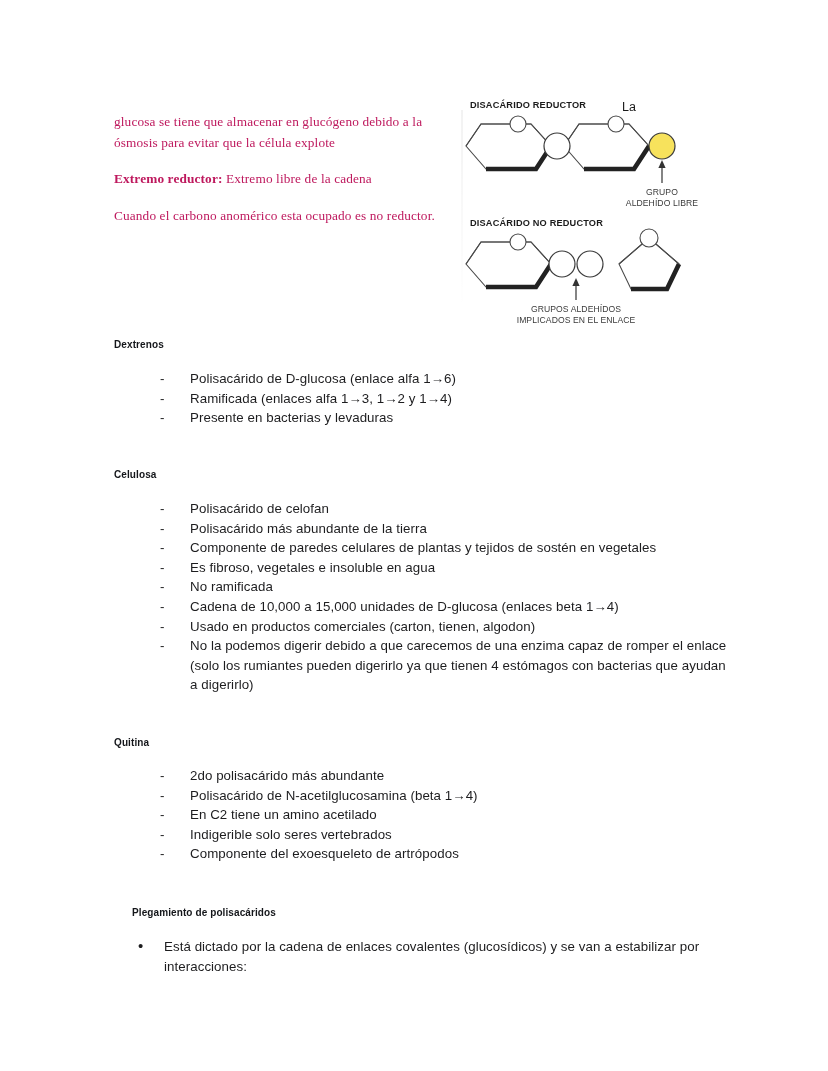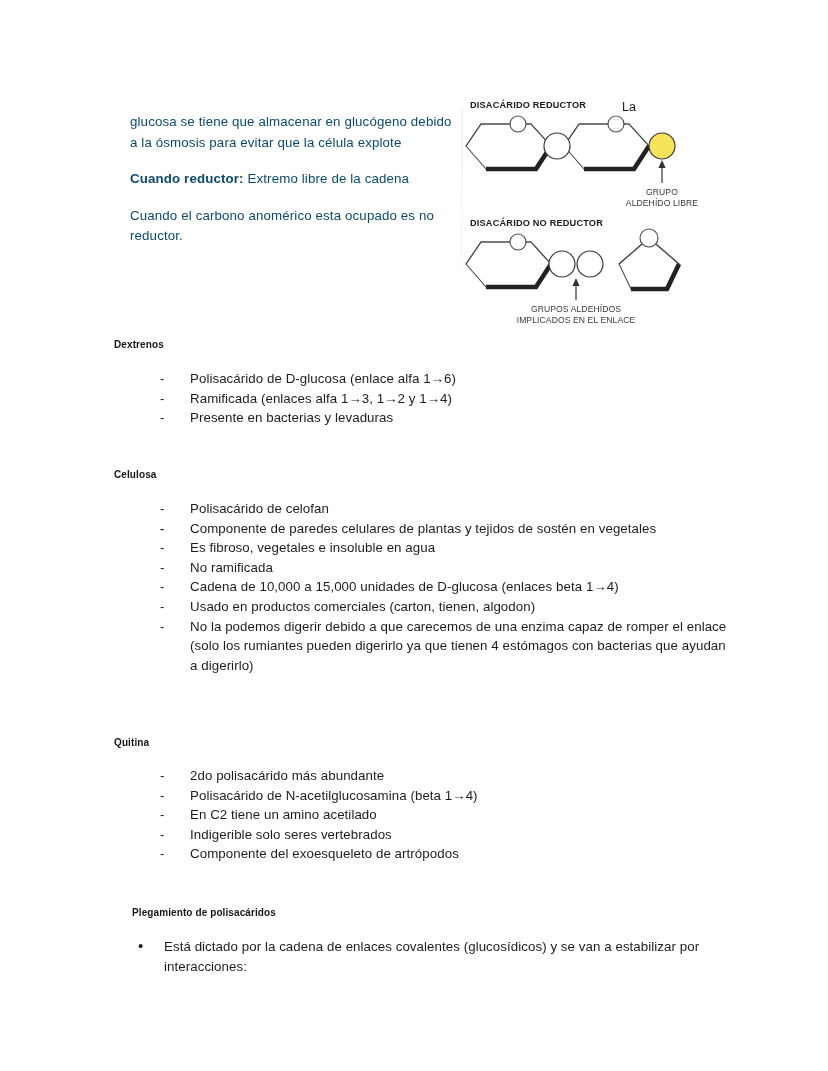--- a/index.html
+++ b/index.html
@@ -23,23 +23,24 @@
   
   .intro-block {
     position: absolute;
     left: 114px;
     top: 112px;
     width: 348px;
   }
   .para {
     font-size: 13.3px;
     line-height: 20.5px;
-    color: #0c4a6e;
-    margin: 0 0 16px 16px;
+    color: #be185d;
+    margin: 0 0 16px 0;
     letter-spacing: 0.01em;
+    font-family: Liberation Serif, serif;
   }
   .para:last-child { margin-bottom: 0; }
   .para .lead {
     font-weight: 700;
   }
 
   
   .figure {
     position: absolute;
     left: 459px;
@@ -155,21 +156,21 @@
     background: linear-gradient(to bottom, rgba(0,0,0,0.05), rgba(0,0,0,0.0));
   }
 </style>
 </head>
 <body>
 
 <div class="page">
 
   <div class="intro-block">
     <p class="para">glucosa se tiene que almacenar en glucógeno debido a la ósmosis para evitar que la célula explote</p>
-    <p class="para"><span class="lead">Cuando reductor:</span><span> Extremo libre de la cadena</span></p>
+    <p class="para"><span class="lead">Extremo reductor:</span><span> Extremo libre de la cadena</span></p>
     <p class="para">Cuando el carbono anomérico esta ocupado es no reductor.</p>
   </div>
 
   <div class="edge-artifact"></div>
 
   <div class="figure">
     <svg width="245" height="240" viewBox="0 0 245 240" xmlns="http://www.w3.org/2000/svg">
 
       <text class="diagram-title" x="11" y="24">DISACÁRIDO REDUCTOR</text>
 
@@ -235,21 +236,21 @@
   <div class="section-heading" id="dextrenos-heading">Dextrenos</div>
   <ul class="dash-list" id="dextrenos-list">
     <li><span class="mark">-</span><span>Polisacárido de D-glucosa (enlace alfa 1→6)</span></li>
     <li><span class="mark">-</span><span>Ramificada (enlaces alfa 1→3, 1→2 y 1→4)</span></li>
     <li><span class="mark">-</span><span>Presente en bacterias y levaduras</span></li>
   </ul>
 
   <div class="section-heading" id="celulosa-heading">Celulosa</div>
   <ul class="dash-list" id="celulosa-list">
     <li><span class="mark">-</span><span>Polisacárido de celofan</span></li>
-    <li><span class="mark">-</span></li>
+    <li><span class="mark">-</span><span>Polisacárido más abundante de la tierra</span></li>
     <li><span class="mark">-</span><span>Componente de paredes celulares de plantas y tejidos de sostén en vegetales</span></li>
     <li><span class="mark">-</span><span>Es fibroso, vegetales e insoluble en agua</span></li>
     <li><span class="mark">-</span><span>No ramificada</span></li>
     <li><span class="mark">-</span><span>Cadena de 10,000 a 15,000 unidades de D-glucosa  (enlaces beta 1→4)</span></li>
     <li><span class="mark">-</span><span>Usado en productos comerciales (carton, tienen, algodon)</span></li>
     <li><span class="mark">-</span><span>No la podemos digerir debido a que carecemos de una enzima capaz de romper el enlace (solo los rumiantes pueden digerirlo ya que tienen 4 estómagos con bacterias que ayudan a digerirlo)</span></li>
   </ul>
 
   <div class="section-heading" id="quitina-heading">Quitina</div>
   <ul class="dash-list" id="quitina-list">

